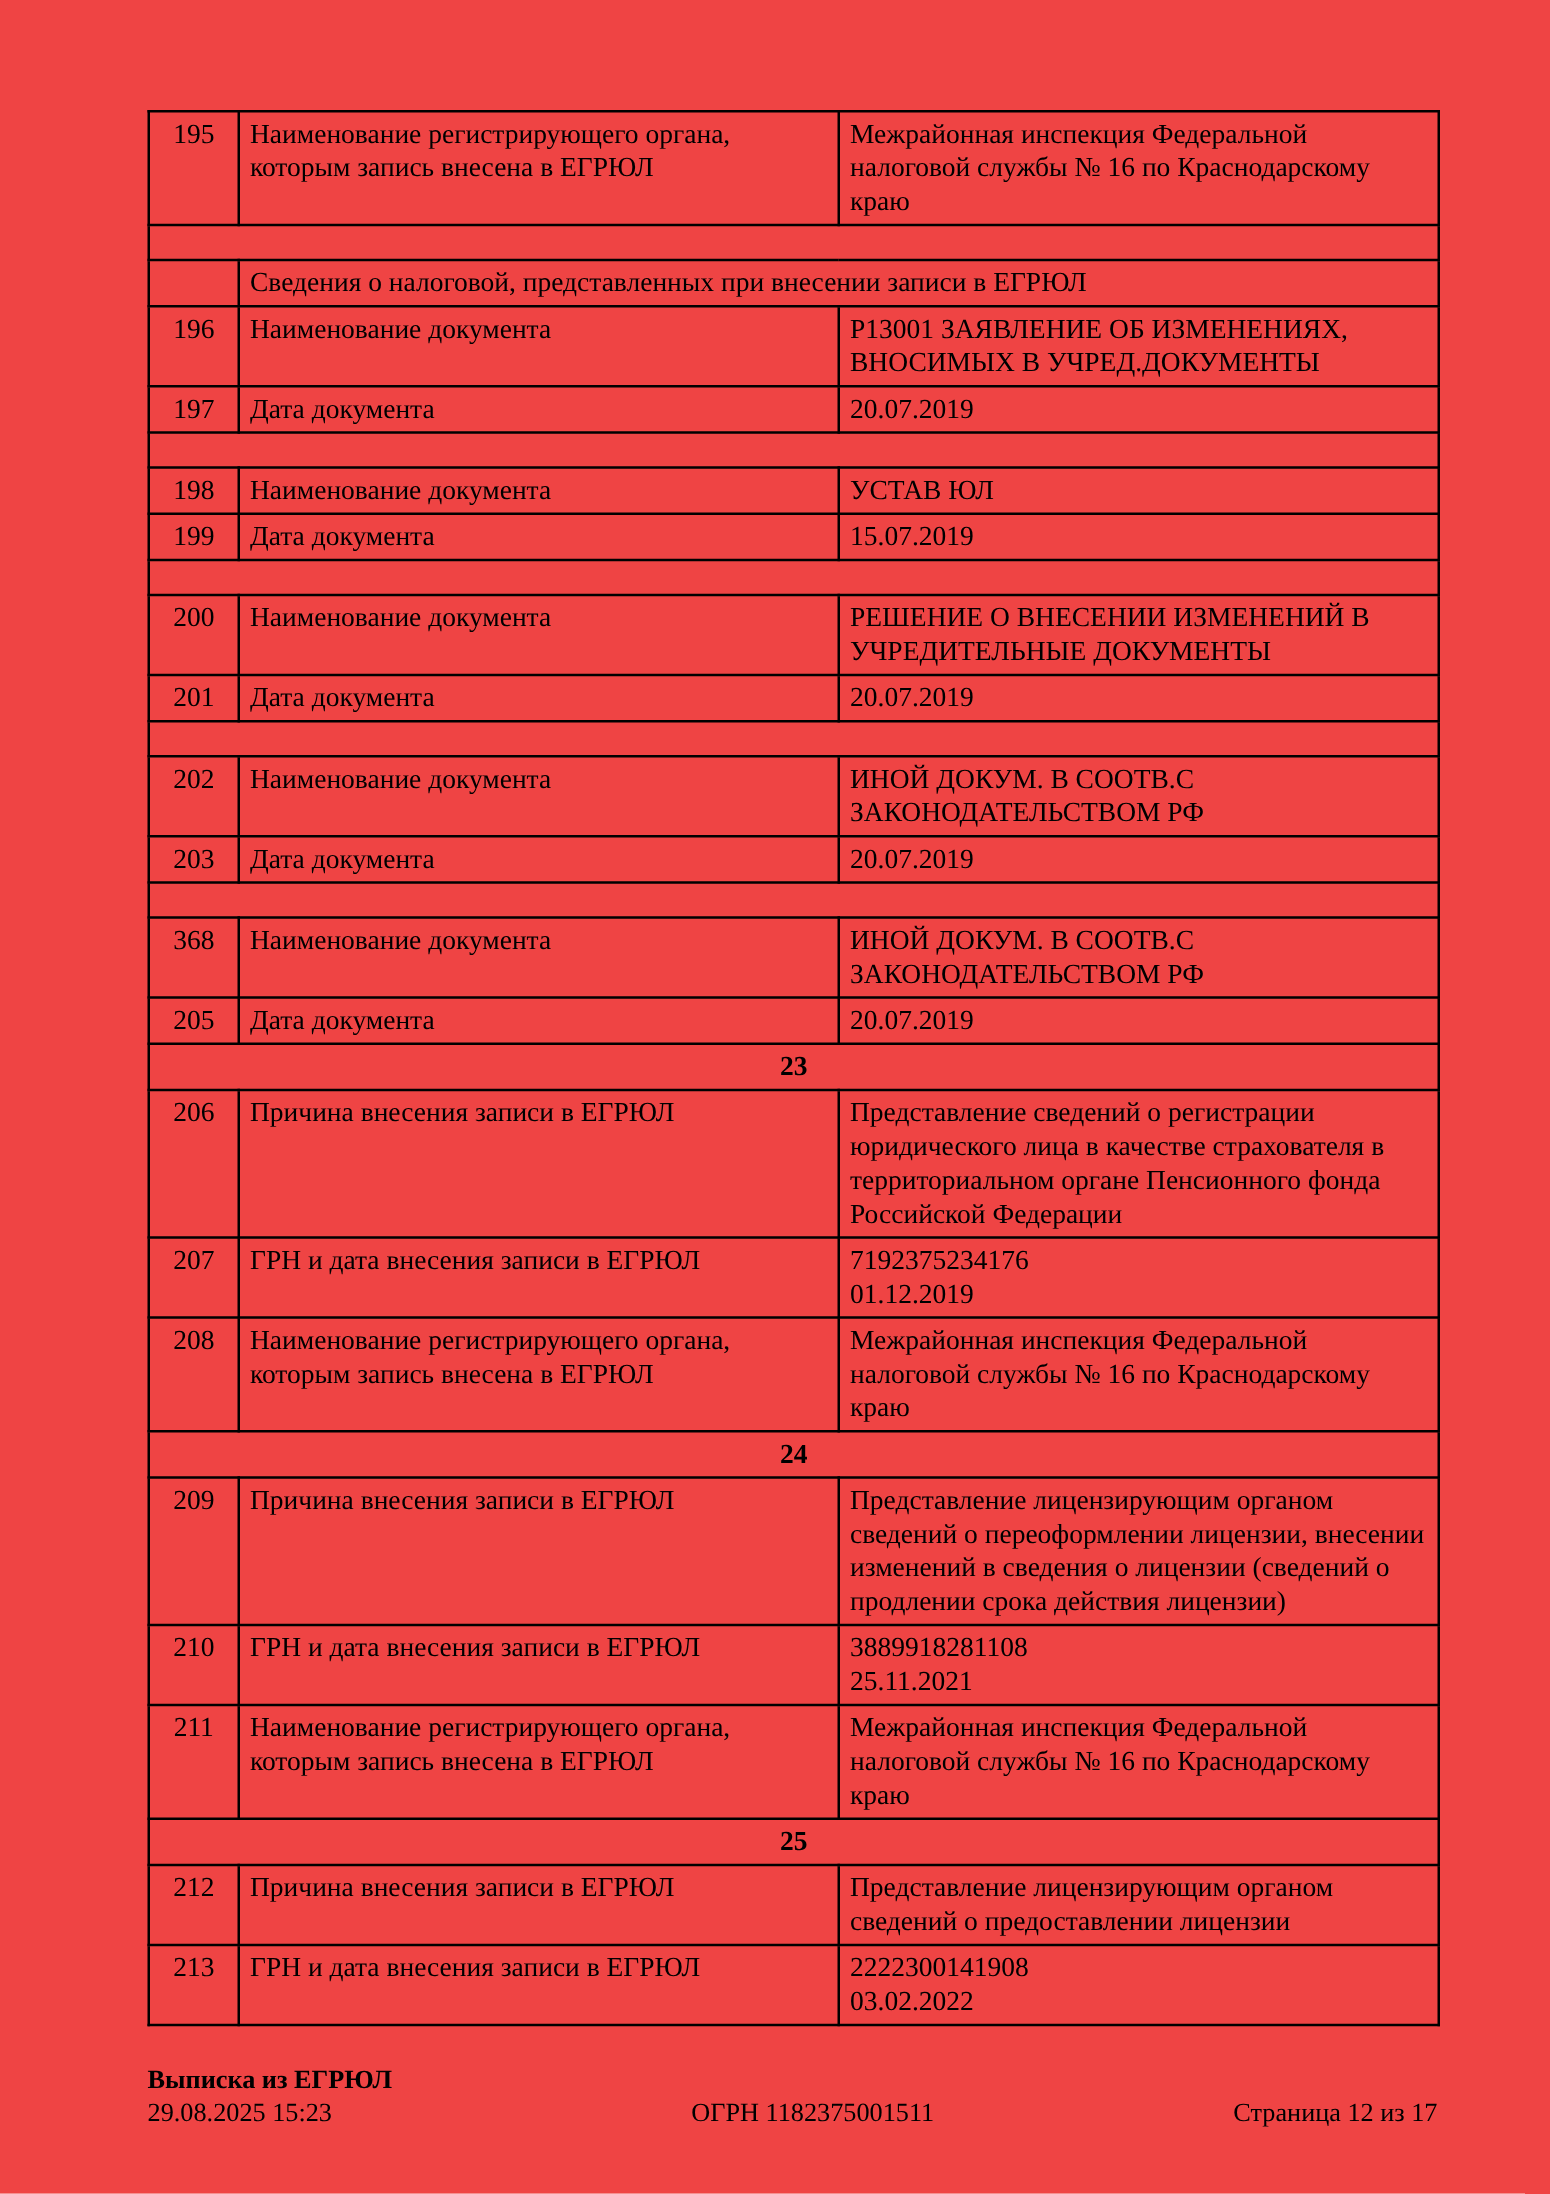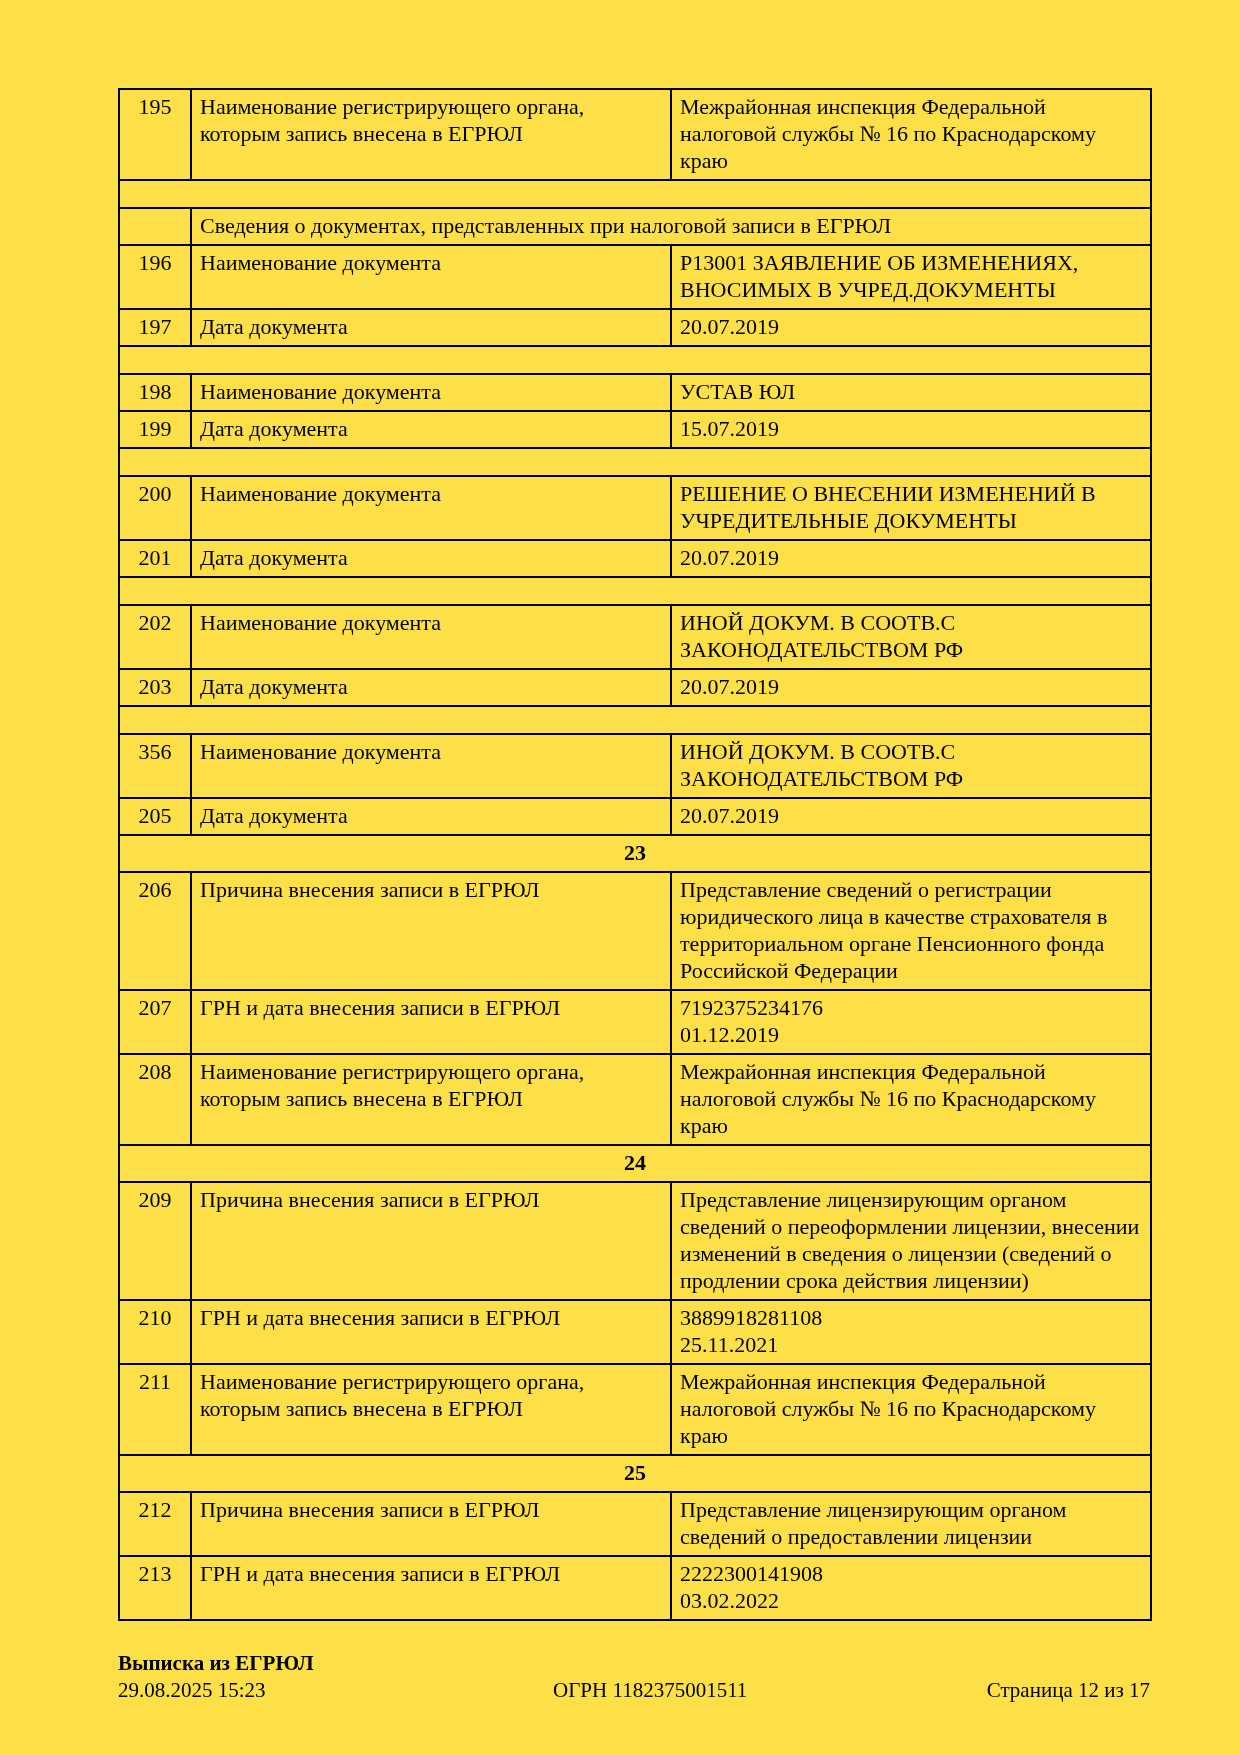--- a/index.html
+++ b/index.html
@@ -4,21 +4,21 @@
 <style>
   html, body {
     margin: 0;
     padding: 0;
     background: #ffffff;
   }
   .page {
     position: relative;
     width: 1240px;
     height: 1755px;
-    background: #fde047;
+    background: #ef4444;
     color: #000000;
     font-family: "Liberation Serif", "DejaVu Serif", serif;
     overflow: hidden;
   }
   table.registry {
     position: absolute;
     left: 118px;
     top: 88px;
     width: 1032px;
     border-collapse: collapse;
@@ -80,21 +80,21 @@
           <td class="label">Наименование регистрирующего органа, которым запись внесена в ЕГРЮЛ</td>
           <td class="value">
             <div>Межрайонная инспекция Федеральной налоговой службы № 16 по Краснодарскому краю</div>
           </td>
         </tr>
         <tr class="spacer">
           <td colspan="3"></td>
         </tr>
         <tr class="group">
           <td class="num"></td>
-          <td colspan="2">Сведения о документах, представленных при налоговой записи в ЕГРЮЛ</td>
+          <td colspan="2">Сведения о налоговой, представленных при внесении записи в ЕГРЮЛ</td>
         </tr>
         <tr class="data-row">
           <td class="num">196</td>
           <td class="label">Наименование документа</td>
           <td class="value">
             <div>Р13001 ЗАЯВЛЕНИЕ ОБ ИЗМЕНЕНИЯХ, ВНОСИМЫХ В УЧРЕД.ДОКУМЕНТЫ</div>
           </td>
         </tr>
         <tr class="data-row">
           <td class="num">197</td>
@@ -151,21 +151,21 @@
           <td class="num">203</td>
           <td class="label">Дата документа</td>
           <td class="value">
             <div>20.07.2019</div>
           </td>
         </tr>
         <tr class="spacer">
           <td colspan="3"></td>
         </tr>
         <tr class="data-row">
-          <td class="num">356</td>
+          <td class="num">368</td>
           <td class="label">Наименование документа</td>
           <td class="value">
             <div>ИНОЙ ДОКУМ. В СООТВ.С ЗАКОНОДАТЕЛЬСТВОМ РФ</div>
           </td>
         </tr>
         <tr class="data-row">
           <td class="num">205</td>
           <td class="label">Дата документа</td>
           <td class="value">
             <div>20.07.2019</div>

